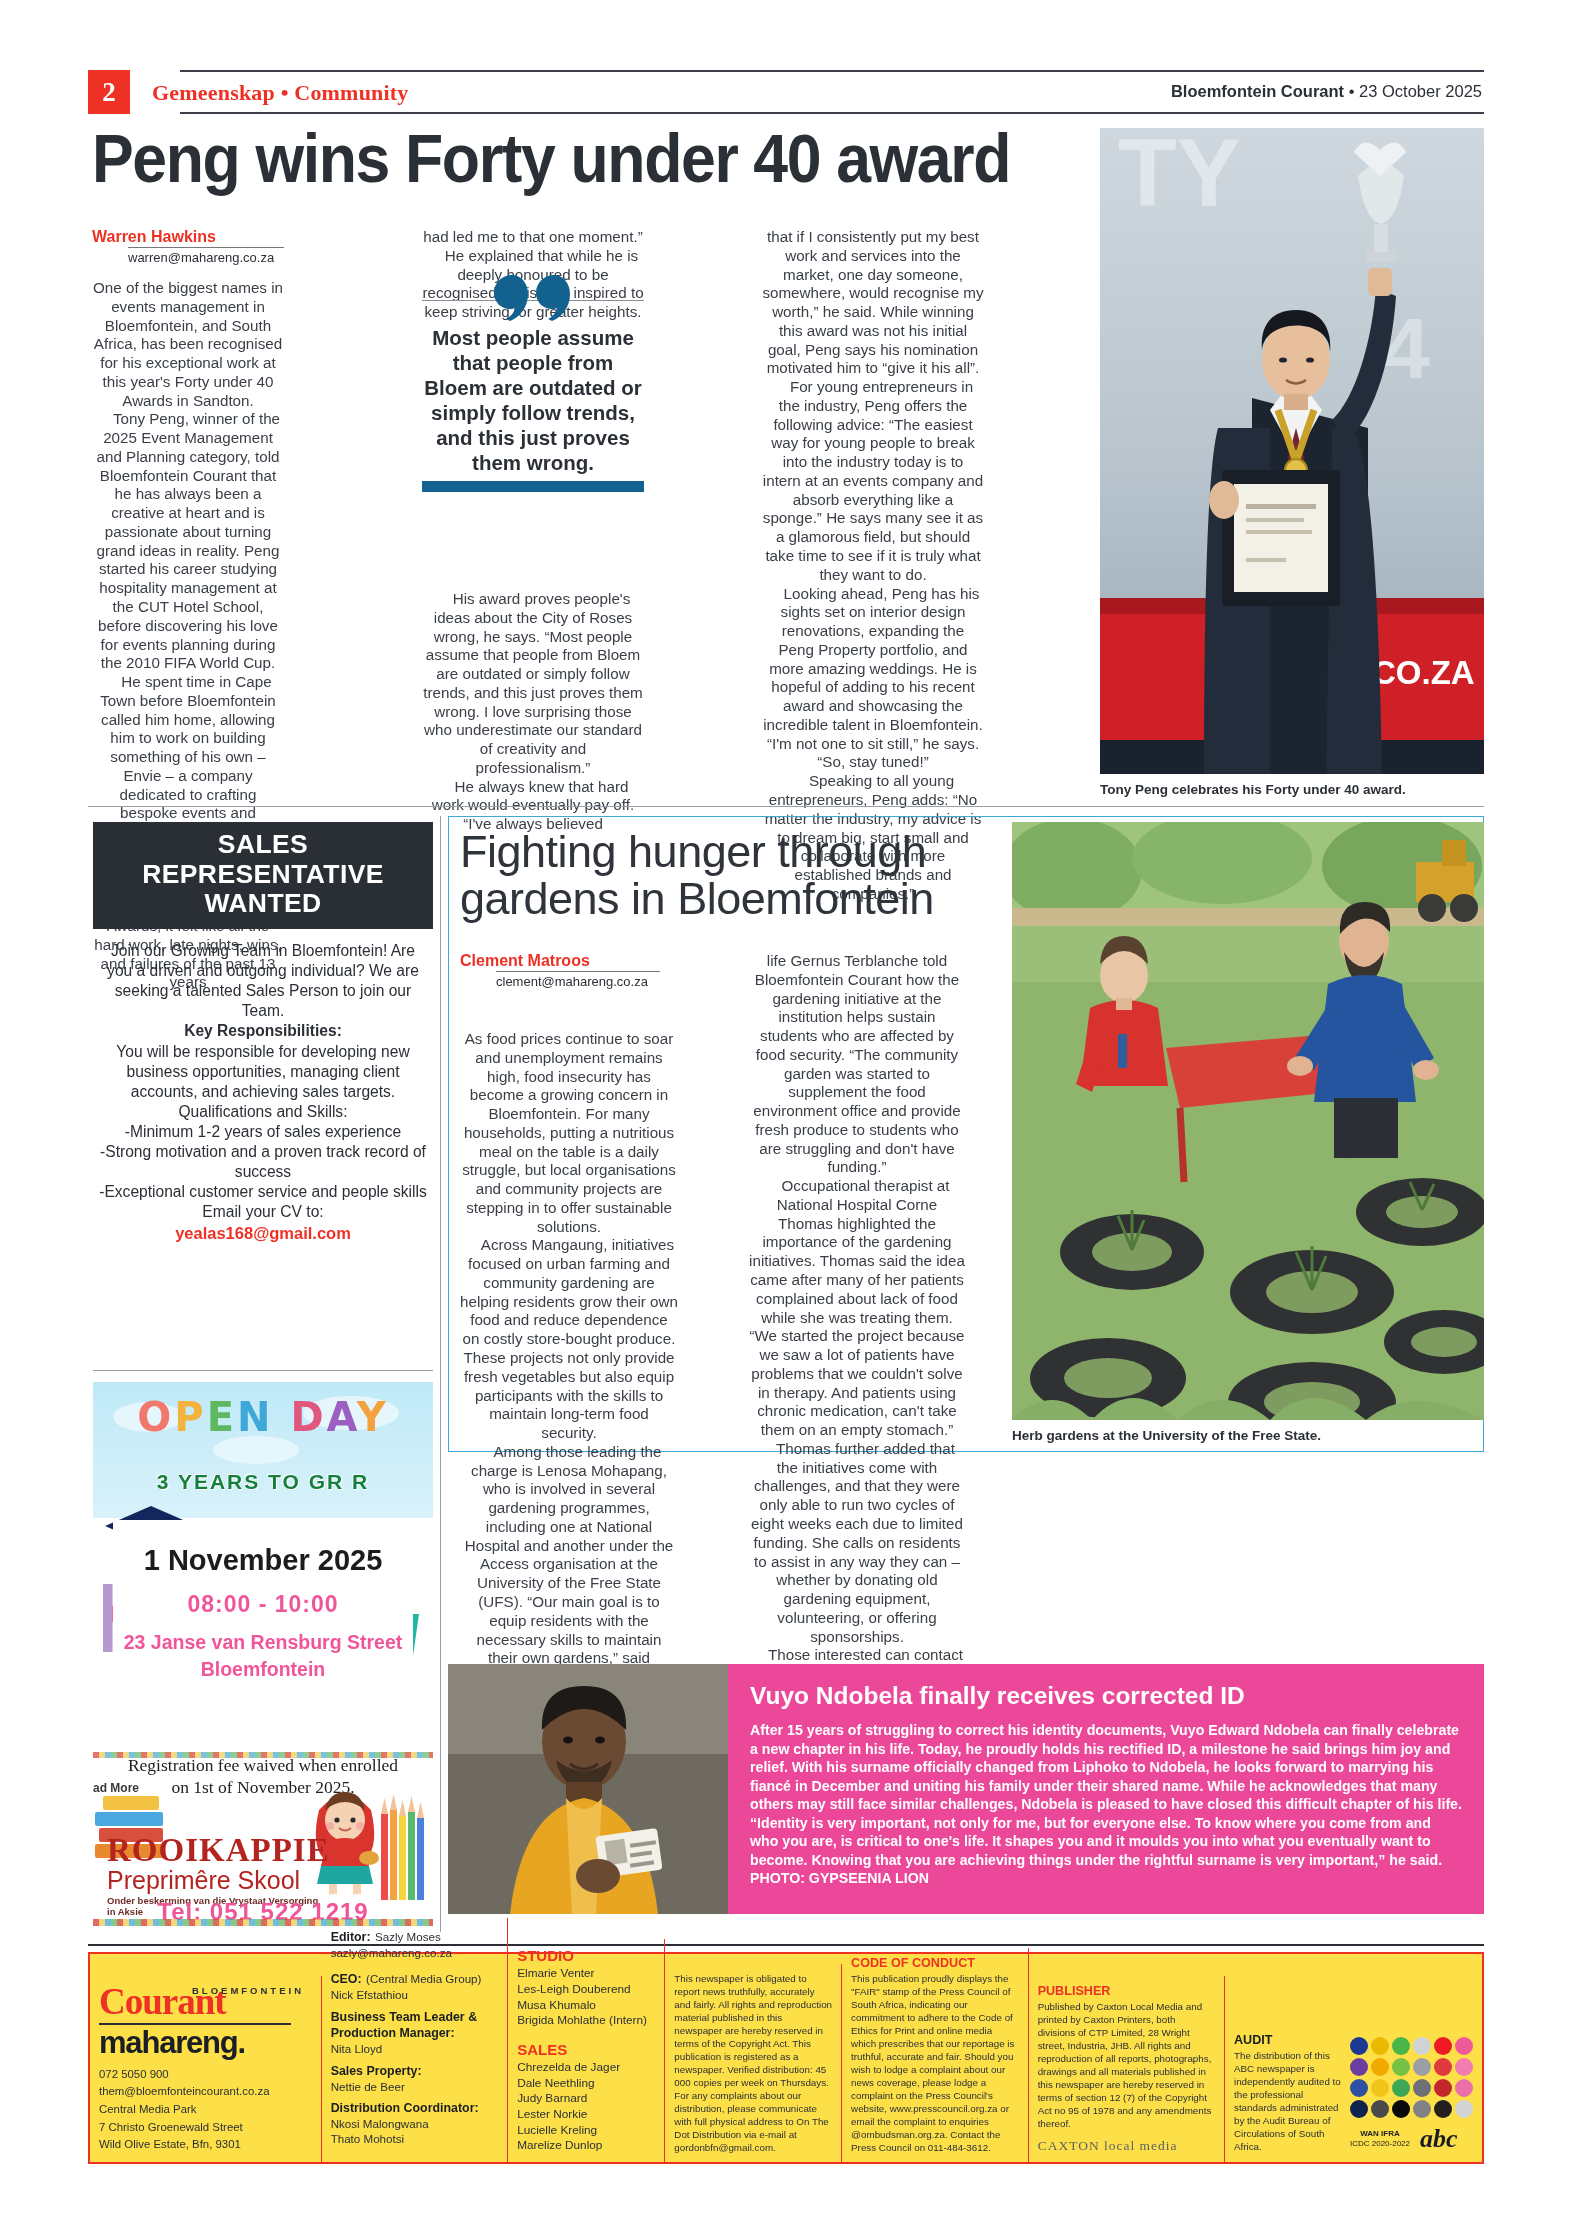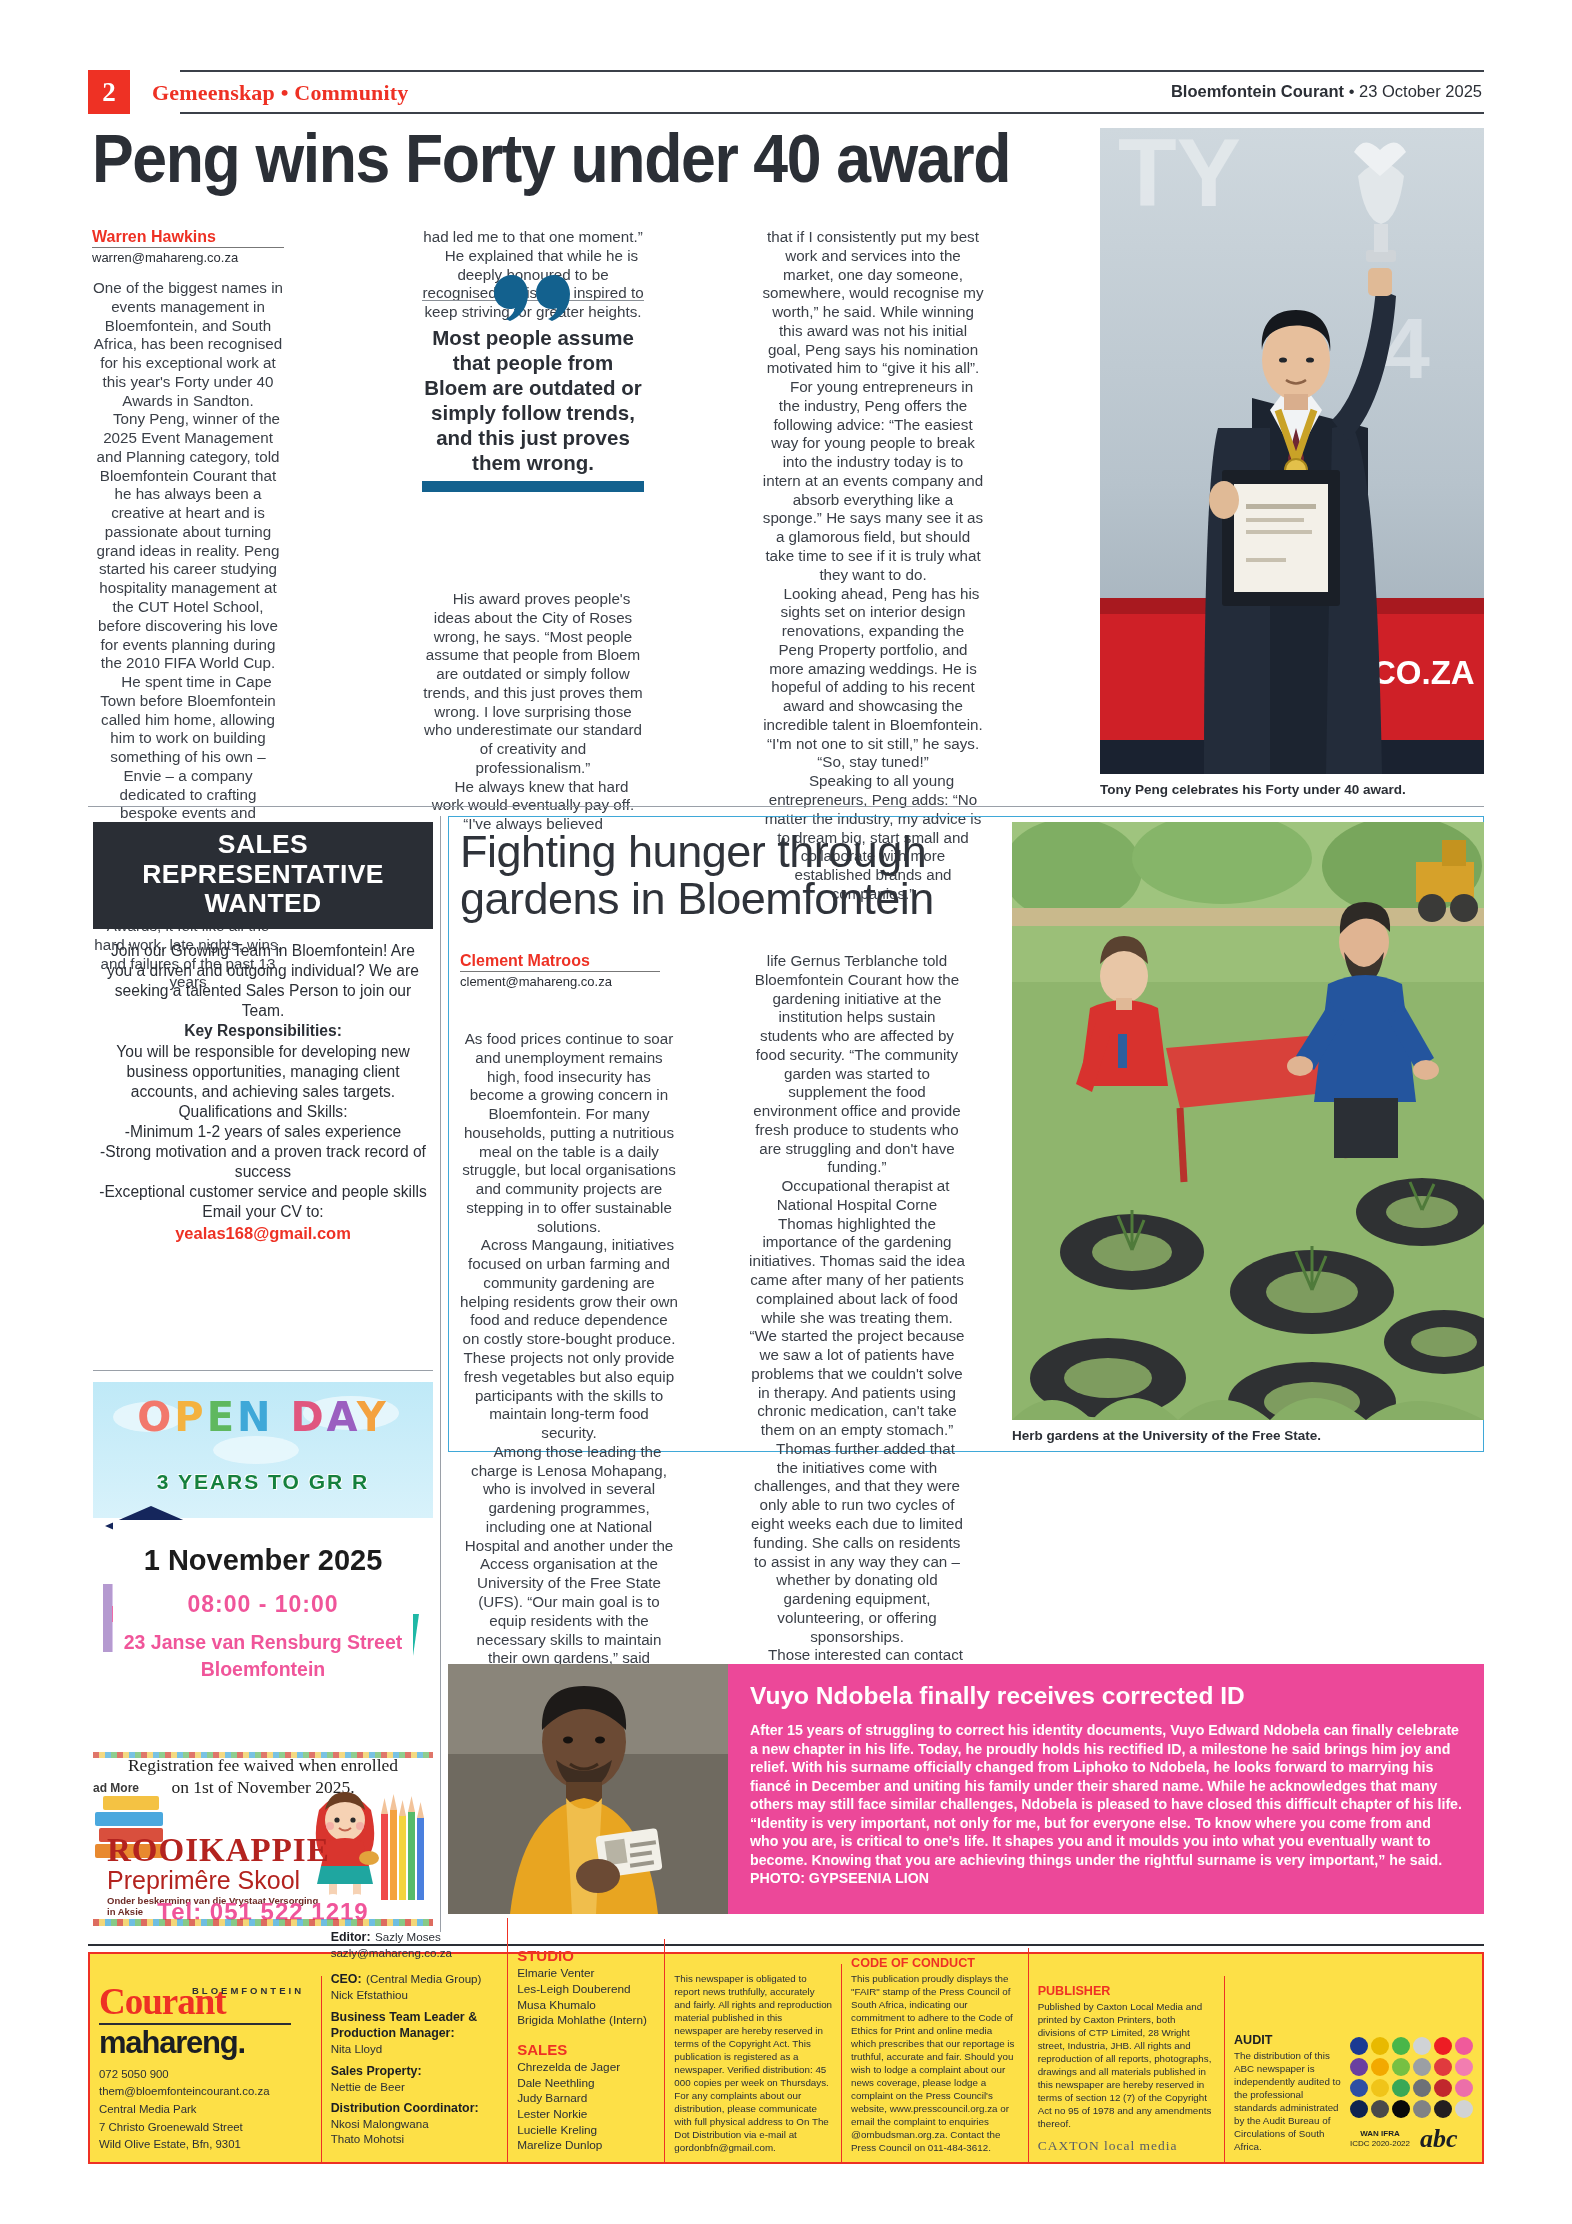--- a/index.html
+++ b/index.html
@@ -47,20 +47,21 @@
   }
 
   .byline-name {
     font-size:16px; font-weight:bold; color:#ee3124;
     font-family:"Liberation Sans Narrow","Liberation Sans", sans-serif;
   }
   .byline-mail {
     font-size:13px; color:#2b2f36; padding-top:2px;
     border-top:1.5px solid #777; margin-top:1px;
     font-family:"Liberation Sans Narrow","Liberation Sans", sans-serif;
+    margin-left:36px;
   }
 
   .bodytext {
     font-size:15.2px; line-height:1.235; color:#3a3f47;
     text-align:center;
   }
   .bodytext p { margin:0; text-indent:17px; }
   .bodytext p.first { text-indent:0; }
 
   .col-lead-1 { position:absolute; left:92px; top:228px; width:192px; }

